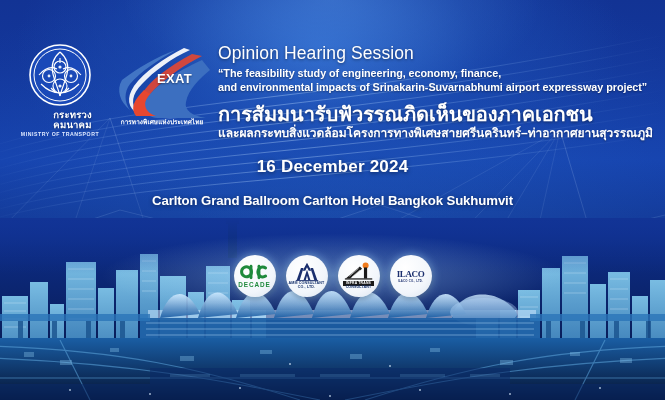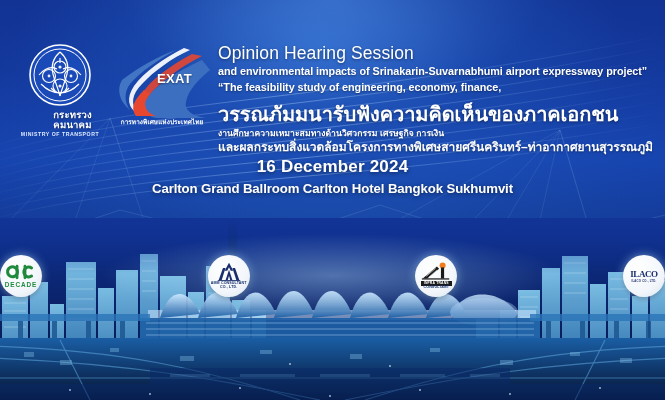--- a/index.html
+++ b/index.html
@@ -106,29 +106,29 @@
   
   .event-info {
     position: absolute; left: 0; right: 0; top: 157px;
     text-align: center; color: #ffffff;
   }
   .event-date {
     font-size: 17px; font-weight: 700; letter-spacing: .2px;
     text-shadow: 0 1px 4px rgba(0,0,0,.5);
   }
   .event-venue {
-    margin-top: 4px;
+    margin-top: 16px;
     font-size: 13.2px; font-weight: 700; letter-spacing: -.1px;
     text-shadow: 0 1px 4px rgba(0,0,0,.5);
   }
 
   
   .badges {
     position: absolute; left: 0; right: 0; top: 255px;
-    display: flex; justify-content: space-between; align-items: center; gap: 10px;
+    display: flex; justify-content: center; align-items: center; gap: 10px;
   }
   .badge {
     width: 42px; height: 42px; border-radius: 50%;
     background: radial-gradient(circle at 36% 30%, #ffffff 0%, #f2f6fb 62%, #d8e2ee 100%);
     box-shadow: 0 0 10px rgba(160,210,255,.65), 0 2px 5px rgba(0,0,0,.35);
     display: flex; flex-direction: column;
     align-items: center; justify-content: center;
     overflow: hidden; position: relative;
   }
   .badge svg { display: block; }
@@ -240,24 +240,23 @@
           <path d="M8 34 C 24 22, 44 10, 62 4 C 44 14, 26 26, 16 38 C 10 46, 10 56, 16 64 C 6 56, 2 44, 8 34 Z" fill="#4a7ec9" opacity=".85"></path>
         </svg>
       </div>
       <div class="exat-word">EXAT</div>
       <div class="exat-th">การทางพิเศษแห่งประเทศไทย</div>
     </div>
   </div>
 
   <div class="textblock">
     <div class="en-title">Opinion Hearing Session</div>
+    <div class="en-sub">“The feasibility study of engineering, economy, finance,</div>
     <div class="en-sub" style="margin-top:0">and environmental impacts of Srinakarin-Suvarnabhumi airport expressway project”</div>
-    <div class="en-sub">“The feasibility study of engineering, economy, finance,</div>
-    <div class="th-title">วรรณภัมมนารับฟังความคิดเห็นของภาคเอกชน</div>
-    <div class="th-sub1">งานศึกษาความเหมาะสมทางด้านวิศวกรรม เศรษฐกิจ การเงิน</div>
+    <div class="th-title">การสัมมนารับฟัวรรณภิดเห็นของภาคเอกชน</div>
     <div class="th-sub2">และผลกระทบสิ่งแวดล้อมโครงการทางพิเศษสายศรีนครินทร์–ท่าอากาศยานสุวรรณภูมิ</div>
   </div>
 
   <div class="event-info">
     <div class="event-date">16 December 2024</div>
     <div class="event-venue">Carlton Grand Ballroom Carlton Hotel Bangkok Sukhumvit</div>
   </div>
 
   <div class="city">
     <svg viewBox="0 0 665 182" preserveAspectRatio="none">

